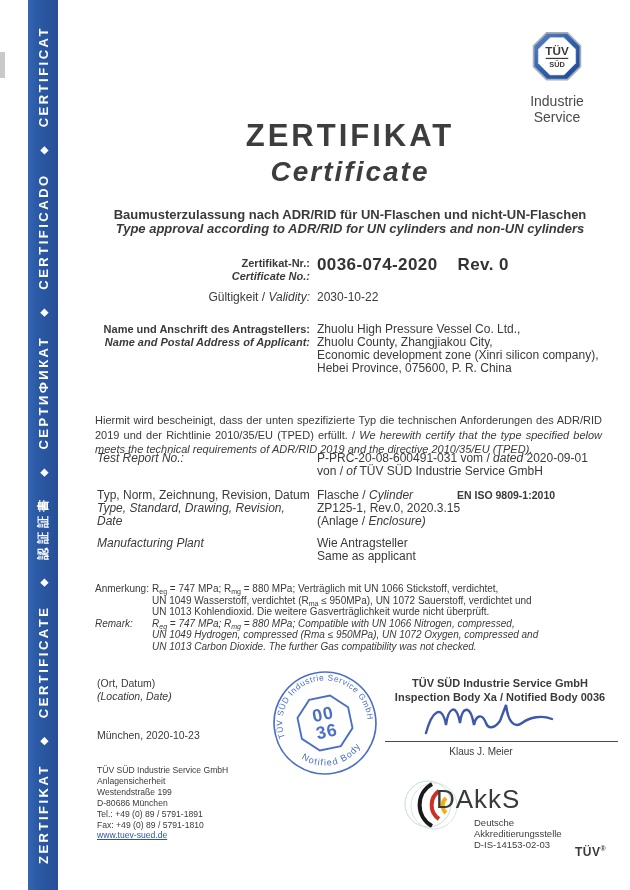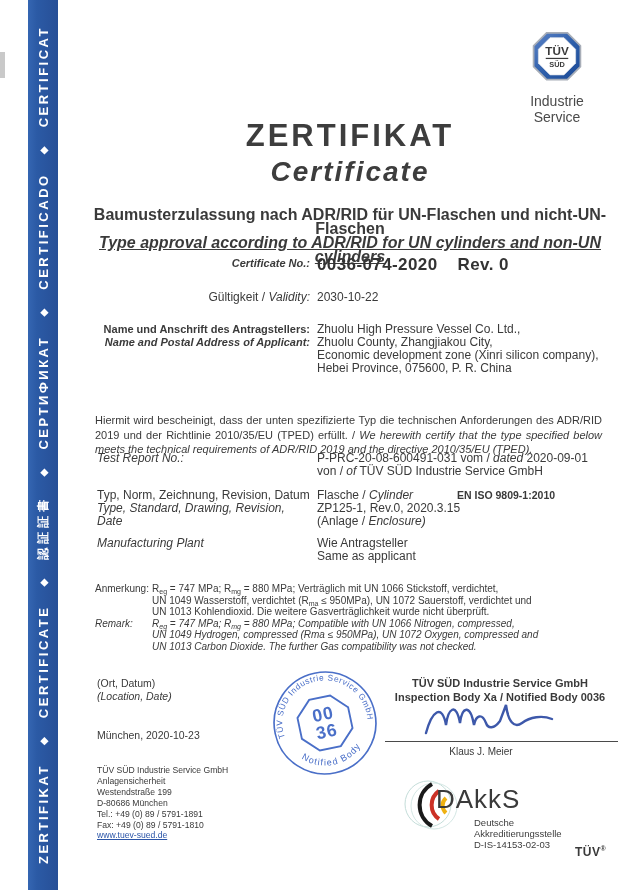--- a/index.html
+++ b/index.html
@@ -24,22 +24,22 @@
   
   .logo-wrap { position:absolute; left:509px; top:30px; width:96px; text-align:center; }
   .logo-caption { font-size:14px; color:#4a4a4a; margin-top:3px; }
 
   
   .title-de { position:absolute; left:90px; top:118px; width:520px; text-align:center;
               font-size:31px; font-weight:bold; letter-spacing:3px; color:#3d3d3d; }
   .title-en { position:absolute; left:90px; top:156px; width:520px; text-align:center;
               font-size:28px; font-weight:bold; font-style:italic; letter-spacing:2px; color:#3d3d3d; }
   .subtitle { position:absolute; left:80px; top:208px; width:540px; text-align:center;
-              font-size:16px; font-weight:bold; line-height:14px; }
-  .subtitle .it { font-style:italic;text-decoration:underline; }
+              font-size:13px; font-weight:bold; line-height:14px; }
+  .subtitle .it { font-style:italic; }
 
   
   .lab-r { position:absolute; left:95px; width:215px; text-align:right; }
   .lab-l { position:absolute; left:97px; width:215px; }
   .val   { position:absolute; left:317px; }
   .fs11b { font-size:11px; font-weight:bold; line-height:13px; }
   .fs10  { font-size:12px; line-height:13px; }
   .it    { font-style:italic; }
 
   .certno-value { position:absolute; left:317px; top:255px; font-size:17px; font-weight:bold;
@@ -120,20 +120,21 @@
   </div>
 
   <div class="title-de">ZERTIFIKAT</div>
   <div class="title-en">Certificate</div>
   <div class="subtitle">
     <div>Baumusterzulassung nach ADR/RID für UN-Flaschen und nicht-UN-Flaschen</div>
     <div class="it">Type approval according to ADR/RID for UN cylinders and non-UN cylinders</div>
   </div>
 
   <div class="lab-r fs11b" style="top:257px;">
+    <div>Zertifikat-Nr.:</div>
     <div class="it">Certificate No.:</div>
   </div>
   <div class="certno-value">
     <span>0036-074-2020</span><span class="rev">Rev. 0</span>
   </div>
 
   <div class="lab-r fs10" style="top:291px;">
     <span>Gültigkeit / </span><span class="it">Validity:</span>
   </div>
   <div class="val fs10" style="top:291px;">2030-10-22</div>

